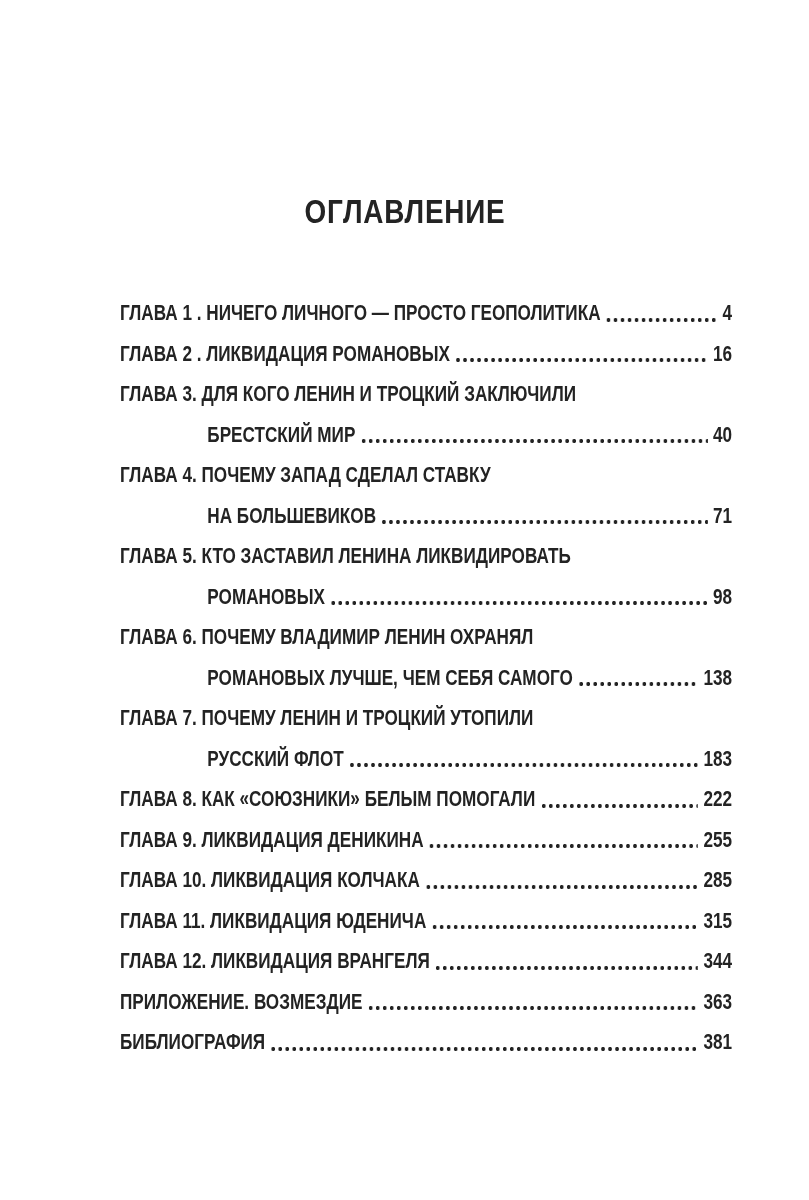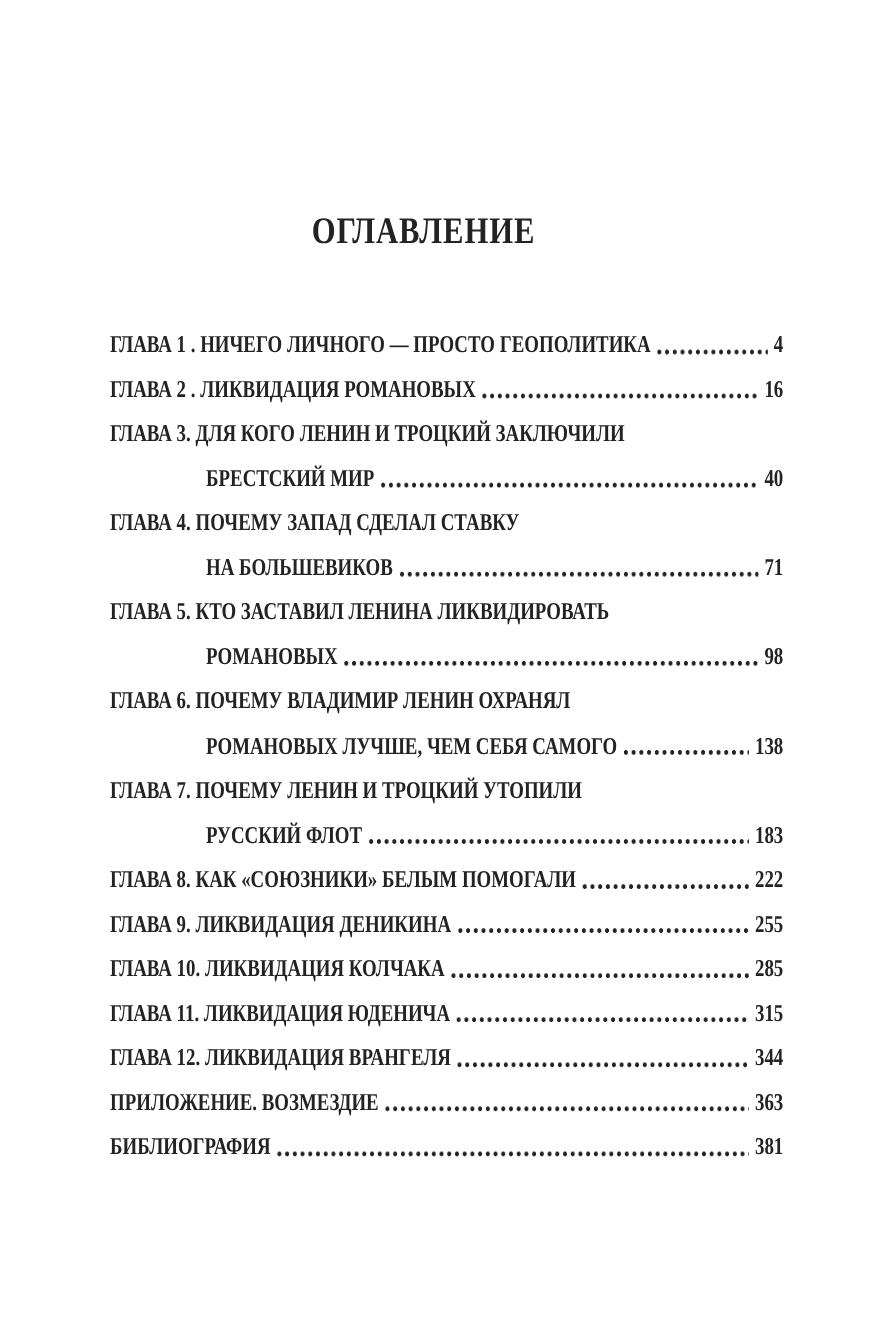--- a/index.html
+++ b/index.html
@@ -5,22 +5,23 @@
   html, body {
     margin: 0;
     padding: 0;
   }
   .page {
     position: relative;
     width: 770px;
     height: 1200px;
     background: var(--paper, #ffffff);
     overflow: hidden;
-    font-family: Liberation Serif, serif;
+    font-family: Liberation Sans, sans-serif;
     color: var(--ink, #232323);
+    margin-left: 20px;
   }
   .page-title {
     position: absolute;
     top: 168px;
     left: 0;
     width: 100%;
     text-align: center;
     font-weight: bold;
     font-size: 34px;
     line-height: 40px;

